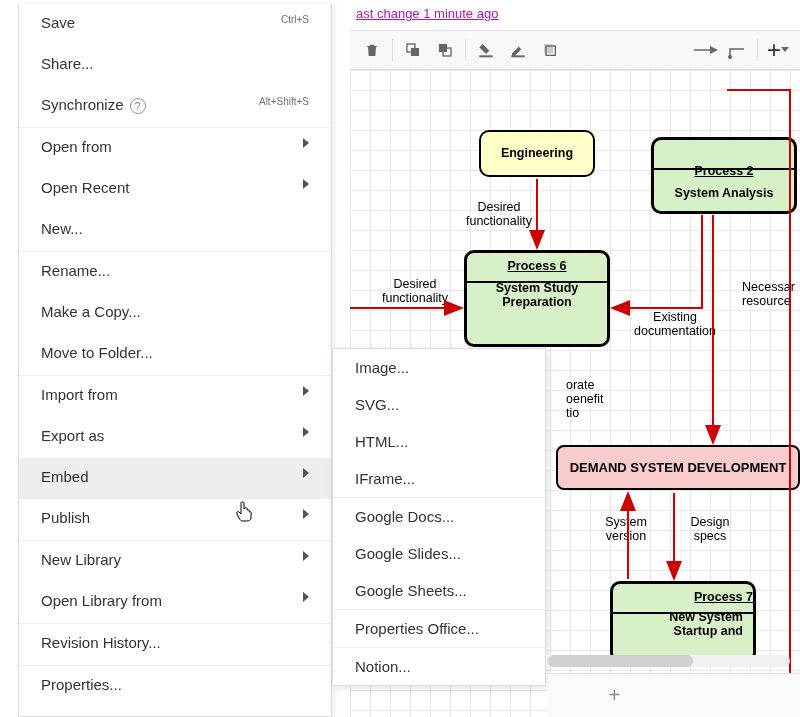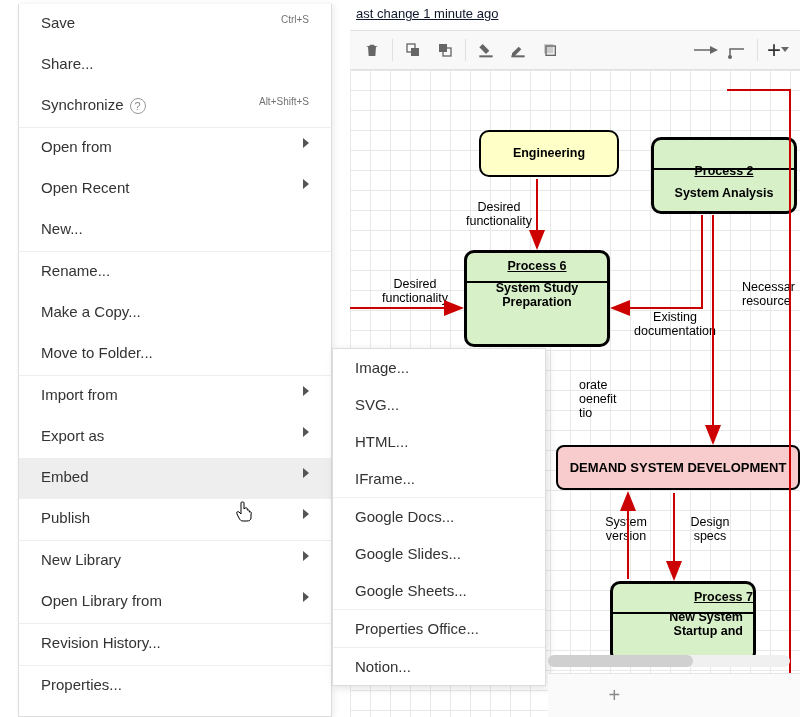--- a/index.html
+++ b/index.html
@@ -5,21 +5,21 @@
     * { box-sizing: border-box; }
     body { margin: 0; font-family: -apple-system, BlinkMacSystemFont, "Segoe UI", Helvetica, Arial, sans-serif; background: #fff; overflow: hidden; width: 800px; height: 717px; color: #333; }
 
     .canvas-wrap {
       position: absolute; left: 350px; top: 70px; right: 0; bottom: 0;
       background-color: #fff;
       background-image: linear-gradient(#e8e8e8 1px, transparent 1px), linear-gradient(90deg, #e8e8e8 1px, transparent 1px);
       background-size: 20px 20px;
     }
 
-    .statusbar { position: absolute; left: 350px; top: 0; right: 0; height: 30px; padding: 6px 6px 0 6px; font-size: 13px; color: #0f172a; }
+    .statusbar { position: absolute; left: 350px; top: 0; right: 0; height: 30px; padding: 6px 6px 0 6px; font-size: 13px; color: #a21caf; }
     .statusbar span { text-decoration: underline; cursor: pointer; }
 
     .toolbar { position: absolute; left: 350px; top: 30px; right: 0; height: 40px; background: #f8f8f8; border-top: 1px solid #e0e0e0; border-bottom: 1px solid #e0e0e0; display: flex; align-items: center; padding: 0 6px; }
     .toolbar .btn { width: 32px; height: 32px; display: flex; align-items: center; justify-content: center; color: #666; cursor: pointer; }
     .toolbar .sep { width: 1px; height: 22px; background: #e0e0e0; margin: 0 4px; }
     .toolbar .spacer { flex: 1; }
     .toolbar svg { fill: #666; }
     .toolbar .plus { color:#333; font-size: 24px; font-weight: 500; line-height: 0; }
 
     
@@ -125,21 +125,21 @@
   <div class="btn">
     <span class="plus">+</span>
       <svg width="8" height="8" viewBox="0 0 8 8">
         <polygon points="0,1 8,1 4,6" fill="#666"></polygon>
       </svg>
   </div>
 </div>
 
 <div class="canvas-wrap"></div>
 
-<div class="node yellow" style="left:479px; top:130px; width:140px; height:47px; line-height:43px;">
+<div class="node yellow" style="left:479px; top:130px; width:116px; height:47px; line-height:43px;">
   <span>Engineering</span>
 </div>
 
 <div class="node green" style="left:464px; top:250px; width:146px; height:97px;">
   <div style="padding-top:6px;" class="hdr">Process 6</div>
   <div class="bline" style="top:28px;"></div>
   <div style="padding:8px 10px 0;">System Study Preparation</div>
 </div>
 
 <div class="node green" style="left:651px; top:137px; width:146px; height:77px;">
@@ -155,21 +155,21 @@
 <div class="node green" style="left:610px; top:581px; width:146px; height:82px;text-align:right;">
   <div style="padding-top:6px;" class="hdr">Process 7</div>
   <div class="bline" style="top:28px;"></div>
   <div style="padding:6px 10px 0;">New System Startup and</div>
 </div>
 
 <div class="edge-label" style="left:454px; top:200px; width:90px;">Desired functionality</div>
 <div class="edge-label" style="left:370px; top:277px; width:90px;">Desired functionality</div>
 <div class="edge-label" style="left:620px; top:310px; width:110px;">Existing documentation</div>
 <div class="edge-label" style="left:742px; top:280px; width:60px; text-align:left;">Necessar resource</div>
-<div class="edge-label" style="left:579px; top:378px; width:50px; text-align:left;">orate oenefit tio</div>
+<div class="edge-label" style="left:566px; top:378px; width:50px; text-align:left;">orate oenefit tio</div>
 <div class="edge-label" style="left:596px; top:515px; width:60px;">System version</div>
 <div class="edge-label" style="left:680px; top:515px; width:60px;">Design specs</div>
 
 <svg class="arrows">
   <defs>
     <marker id="ah" markerWidth="10" markerHeight="8" refX="9" refY="4" orient="auto">
         <polygon points="0,0 10,4 0,8" fill="#c00"></polygon>
       </marker>
   </defs>
 

